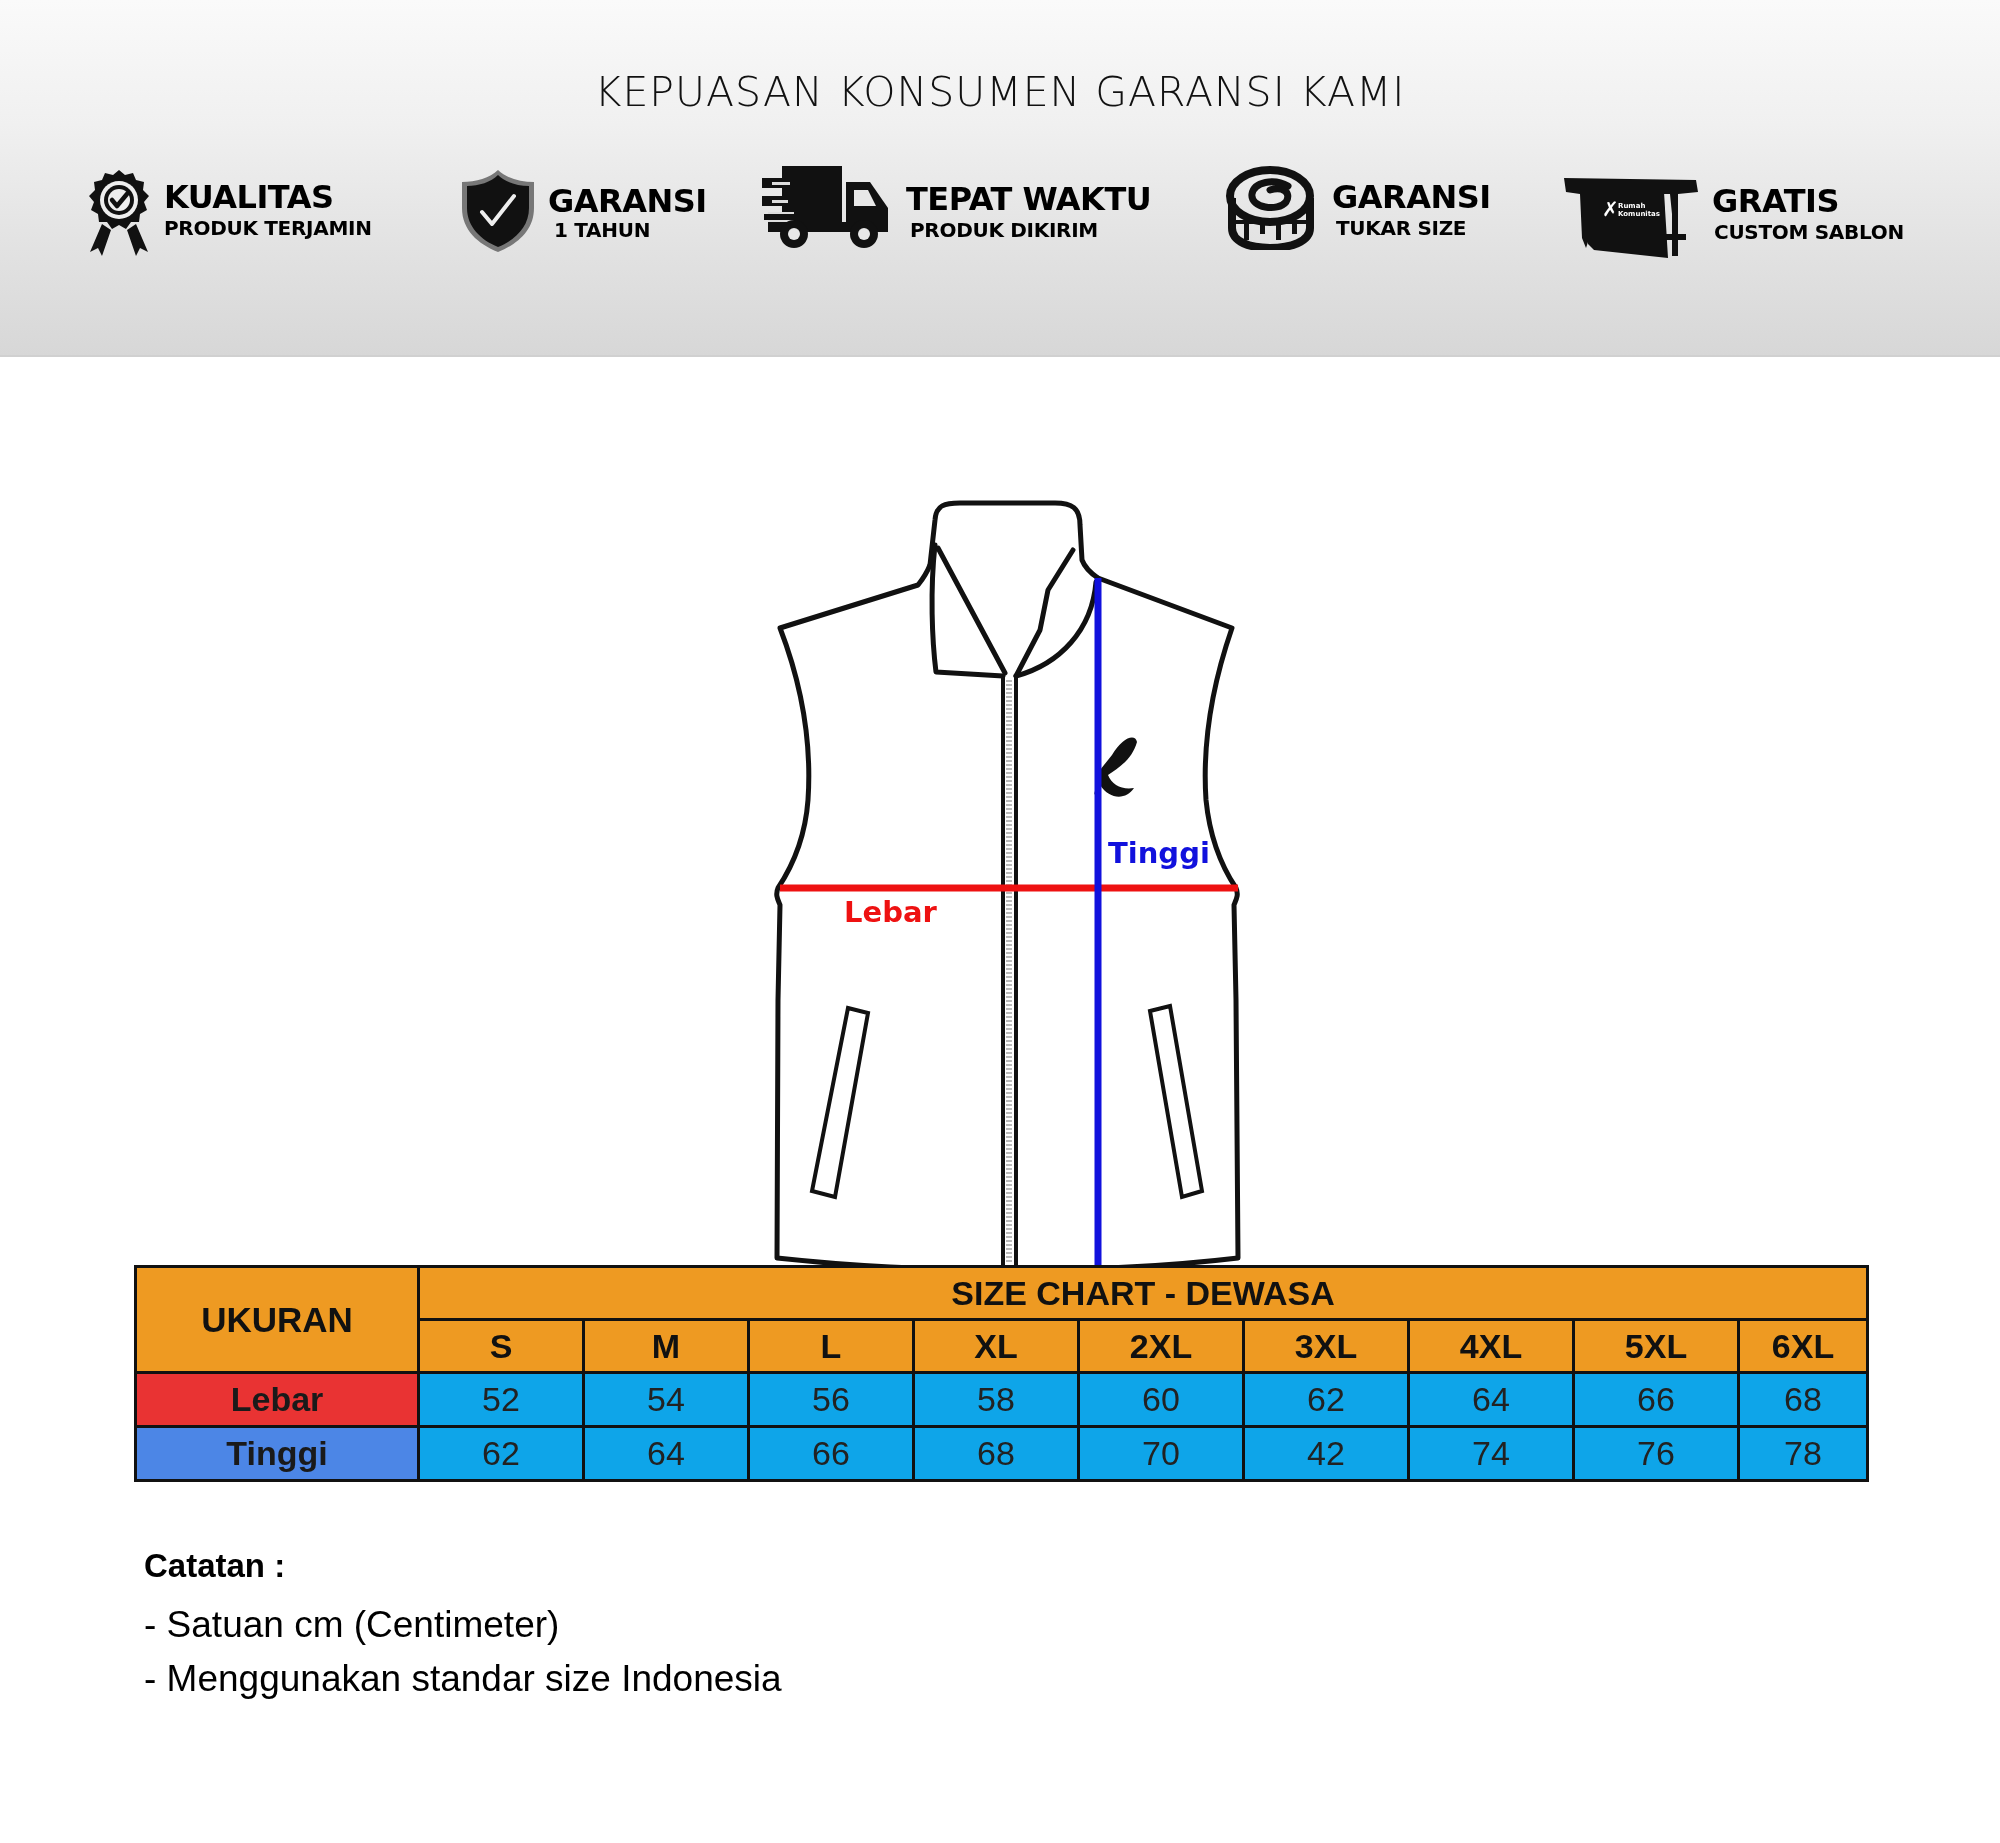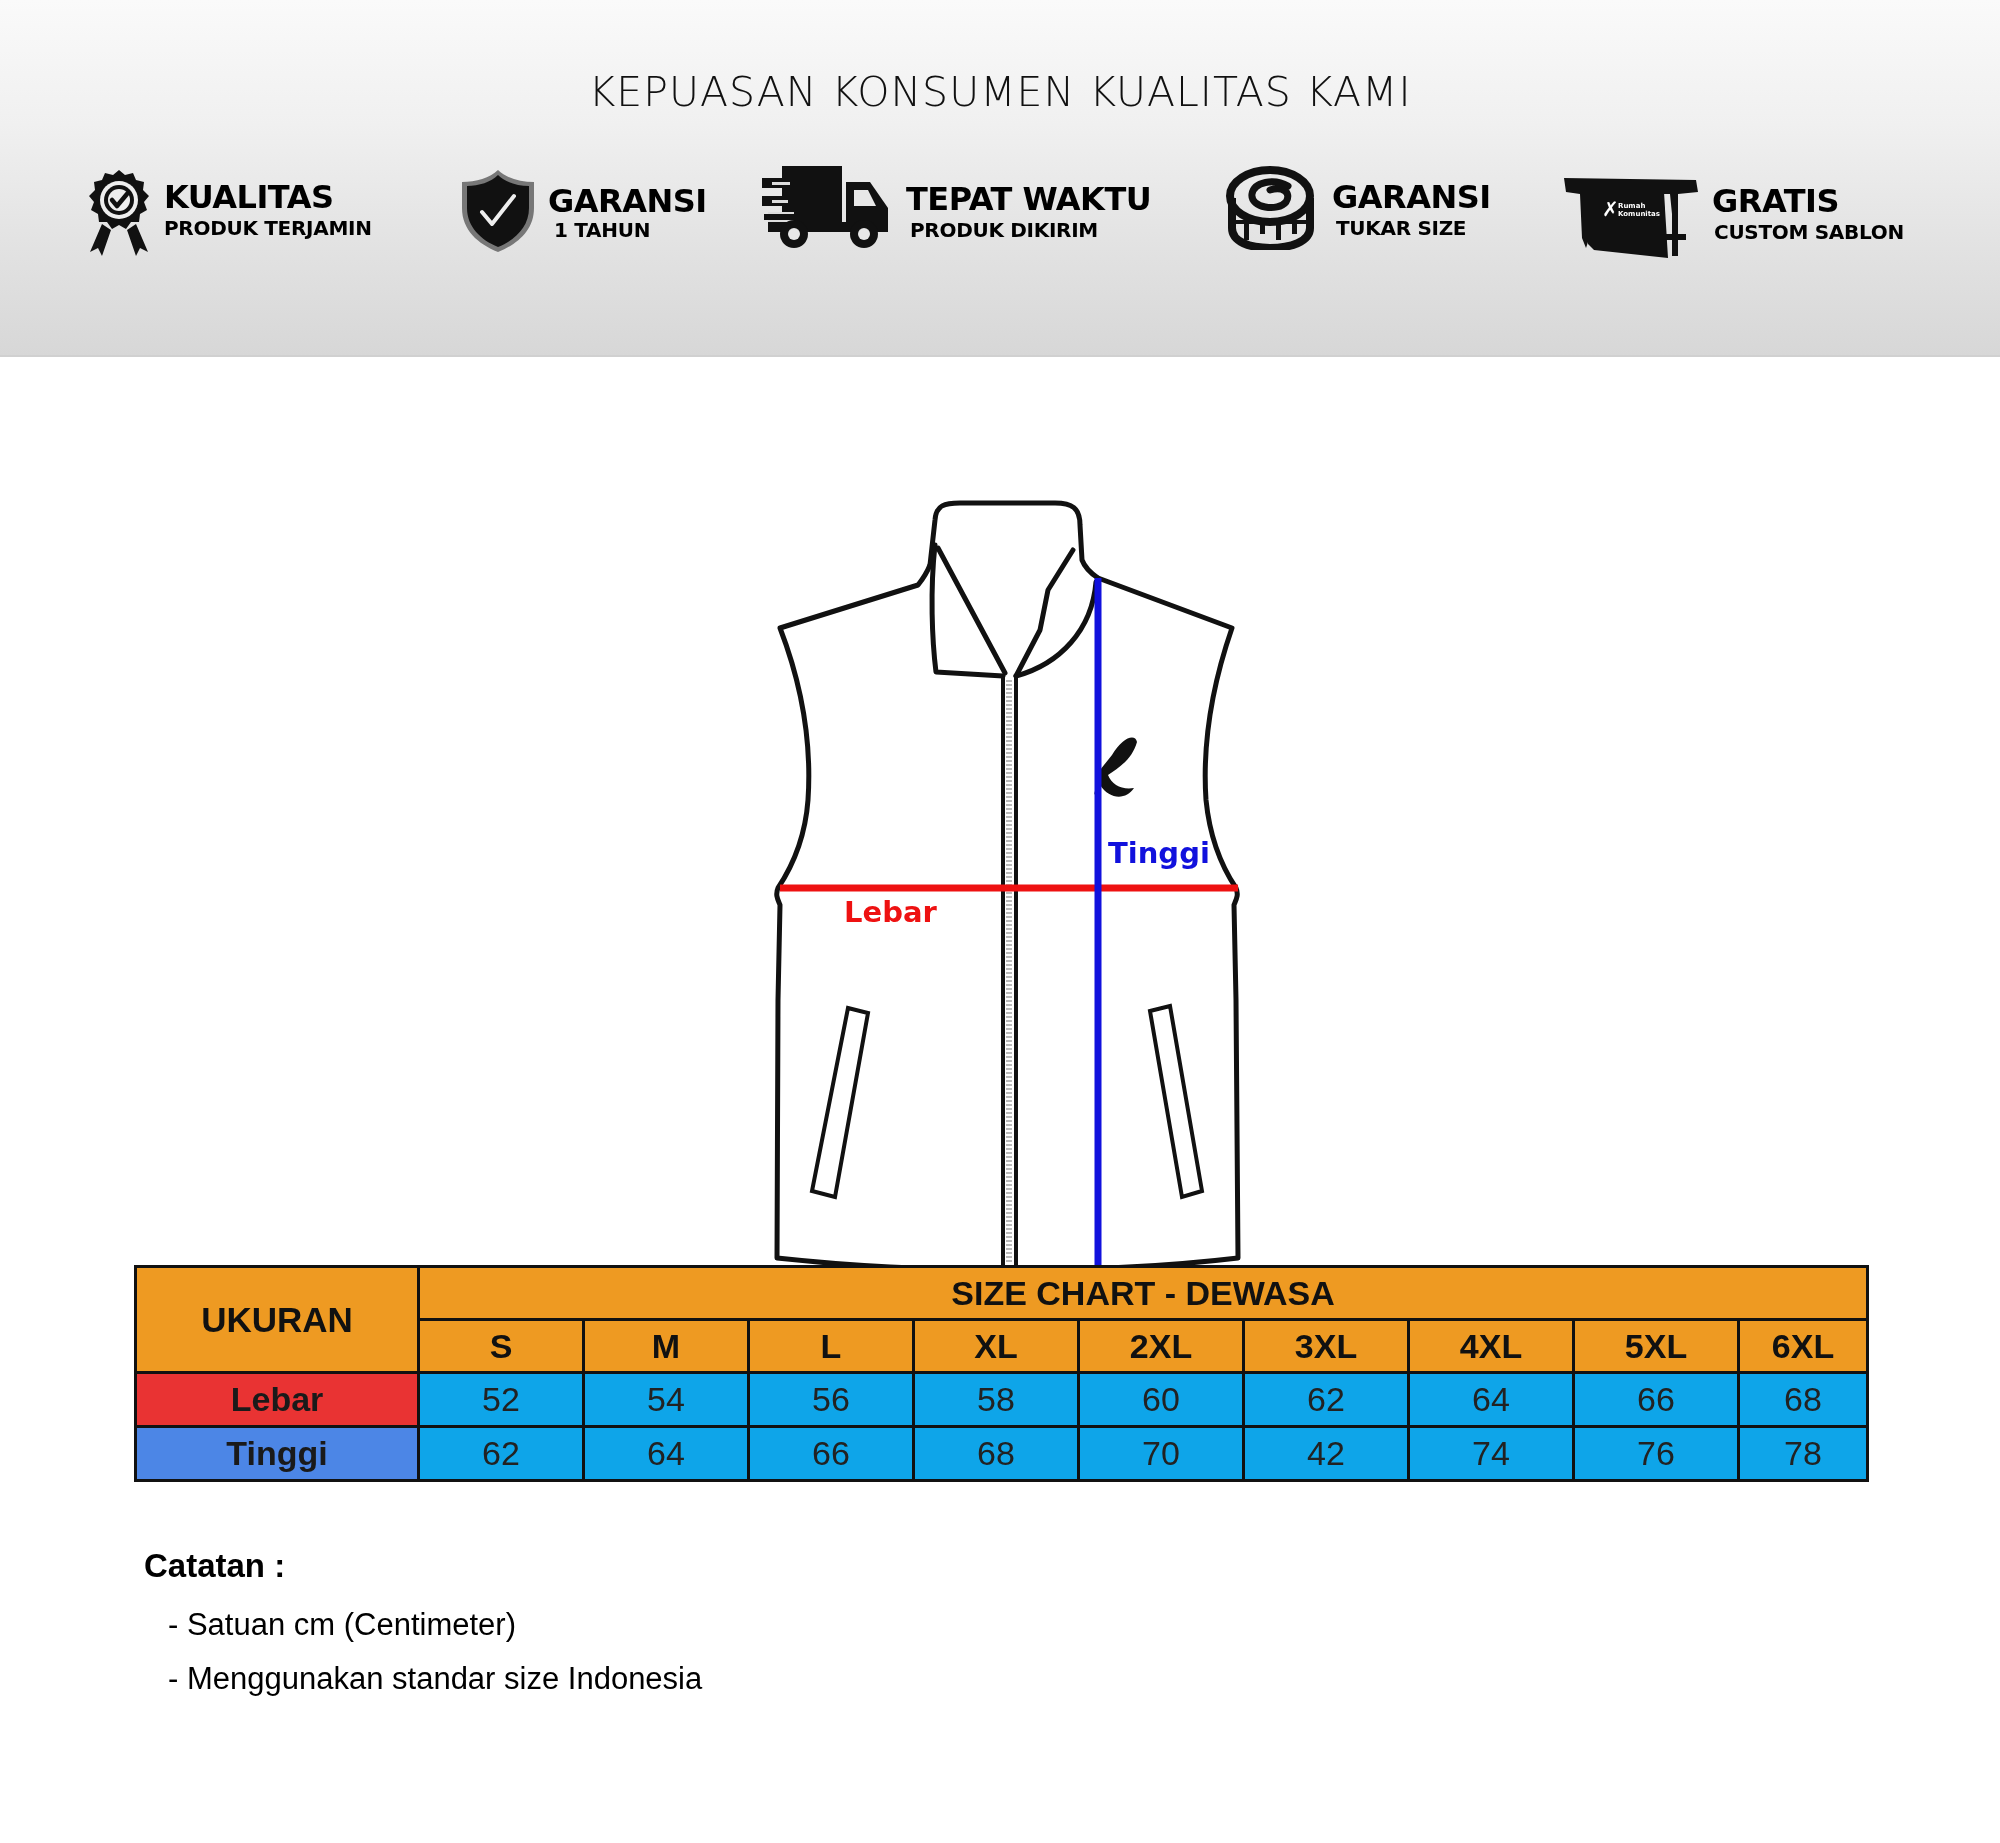--- a/index.html
+++ b/index.html
@@ -38,27 +38,27 @@
   }
   .size-table td, .size-table th { border: 3px solid #111; text-align: center; vertical-align: middle; }
   .size-table th { background: #ee9a22; font-weight: bold; font-size: 34px; height: 53px; color: #111; }
   .size-table td { font-size: 34px; height: 54px; color: #222; background: #0ea5e9; }
   .size-table .ukuran { font-size: 35px; }
   .size-table .row-lebar { background: #e93333; font-weight: bold; color: #1a1a1a; }
   .size-table .row-tinggi { background: #4c86e6; font-weight: bold; color: #1a1a1a; }
 
   .notes { position: absolute; left: 144px; top: 1544px; font-family: "Liberation Sans", sans-serif; color: #000000; }
   .notes .ntitle { font-size: 33px; font-weight: bold; height: 54px; line-height: 44px; }
-  .notes .nitem { font-size: 31px; height: 54px; line-height: 54px; margin-left: 24px; }
+  .notes .nitem { font-size: 37px; height: 54px; line-height: 54px; }
 </style>
 </head>
 <body>
 
 <div class="header-band">
-  <div class="header-title">KEPUASAN KONSUMEN KUALITAS KAMI</div>
+  <div class="header-title">KEPUASAN KONSUMEN GARANSI KAMI</div>
 
   <div class="feature" style="left:80px;">
     <svg class="icon" style="left:4px; top:8px;" width="70" height="92" viewBox="0 0 70 92">
       <polygon points="35,2 41,7 49,5 52,12 60,14 59,22 65,28 60,34 63,42 56,46 55,54 47,54 42,61 35,57 28,61 23,54 15,54 14,46 7,42 10,34 5,28 11,22 10,14 18,12 21,5 29,7" fill="#111"></polygon>
       <circle cx="35" cy="32" r="19" fill="#eee"></circle>
       <circle cx="35" cy="32" r="15" fill="#111"></circle>
       <circle cx="35" cy="32" r="11" fill="#eee"></circle>
       <polyline points="28,32 33,38 43,26" fill="none" stroke="#111" stroke-width="4.5" stroke-linecap="round" stroke-linejoin="round"></polyline>
       <polygon points="18,56 27,62 18,88 14,80 6,84" fill="#111"></polygon>
       <polygon points="52,56 43,62 52,88 56,80 64,84" fill="#111"></polygon>

